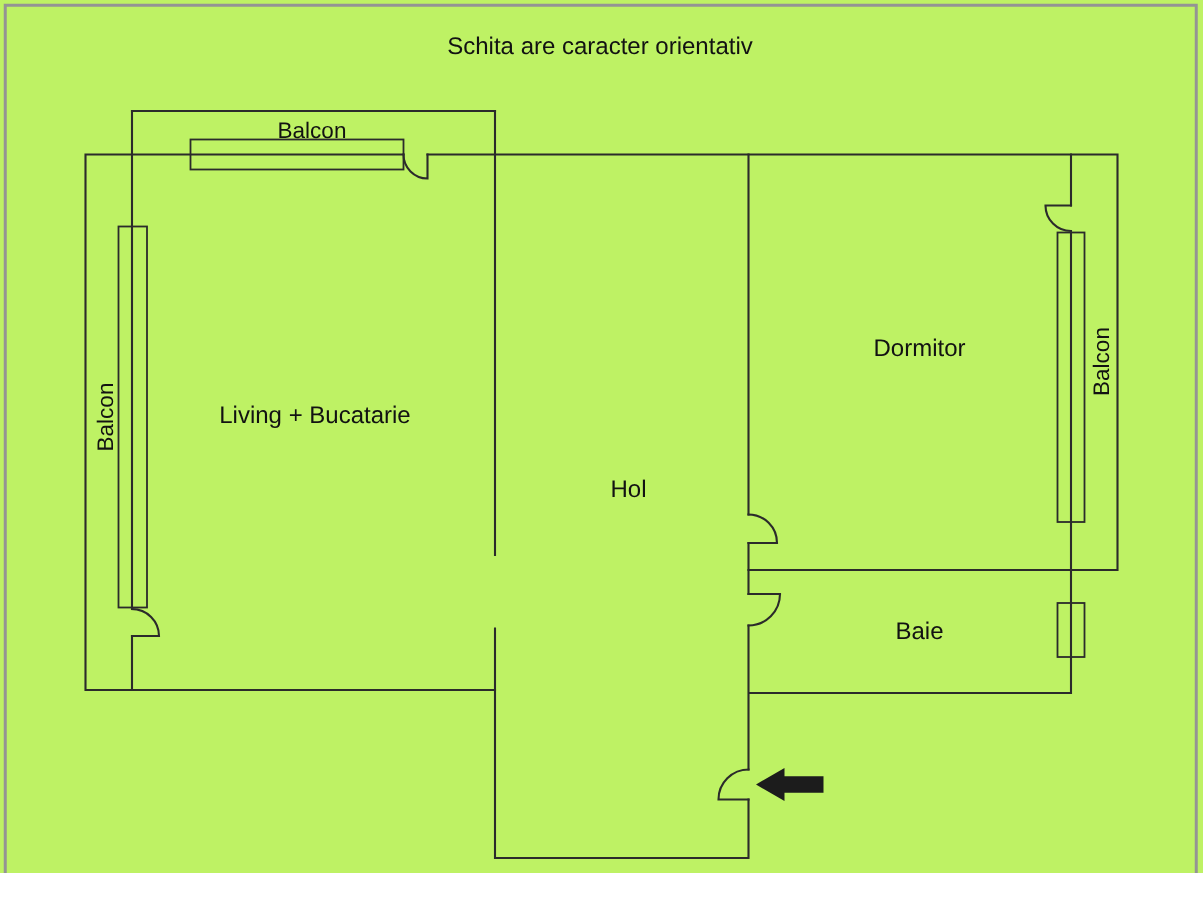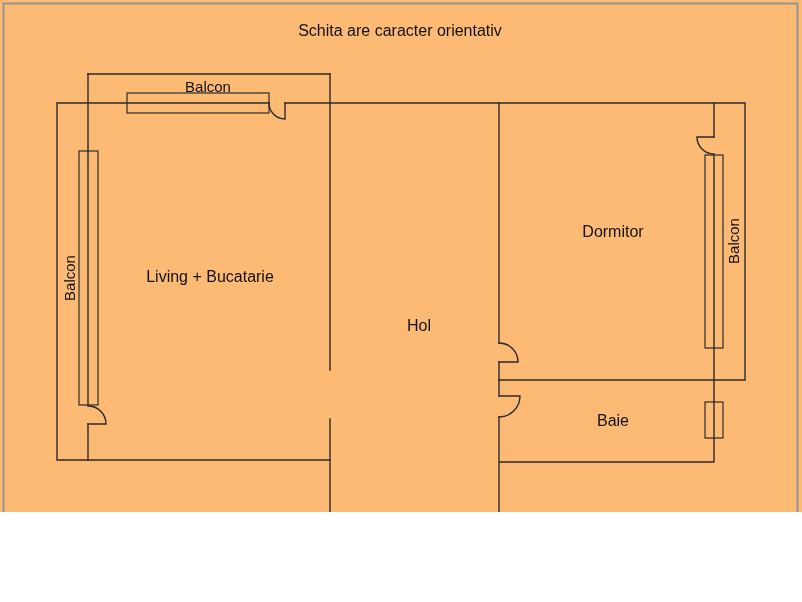--- a/index.html
+++ b/index.html
@@ -1,19 +1,19 @@
 <!DOCTYPE html>
 <html><head>
 <meta charset="utf-8">
 <style>
   html,body{margin:0;padding:0;background:#ffffff;}
   .stage{
     position:relative;
-    width:802px;height:512px;
-    background:#fdba74;
+    width:802px;height:582px;
+    background:#bef264;
     overflow:hidden;
     font-family:"Liberation Sans",sans-serif;
   }
   svg{display:block;}
   .lbl{
     font-family:"Liberation Sans",sans-serif;
     font-size:16px;
     fill:#121212;
   }
   .lbl-title{font-size:16px;}

